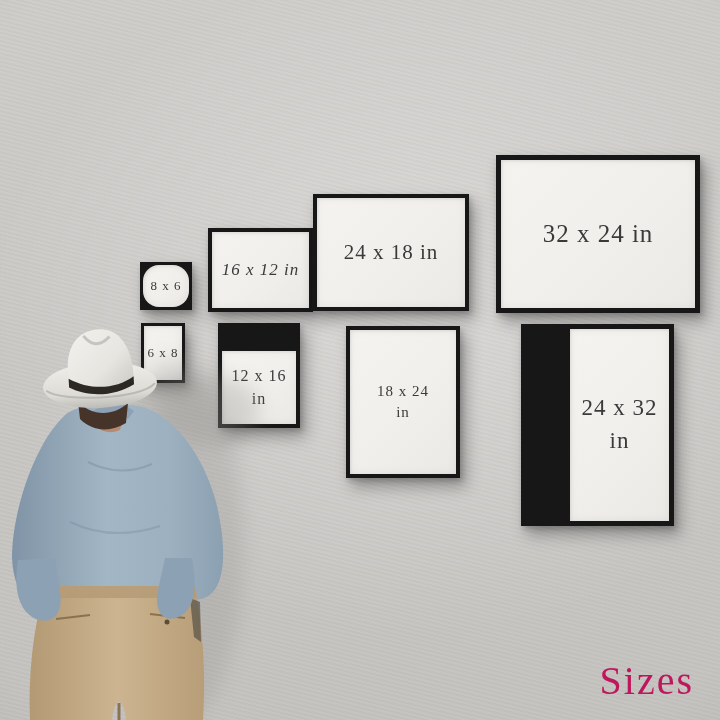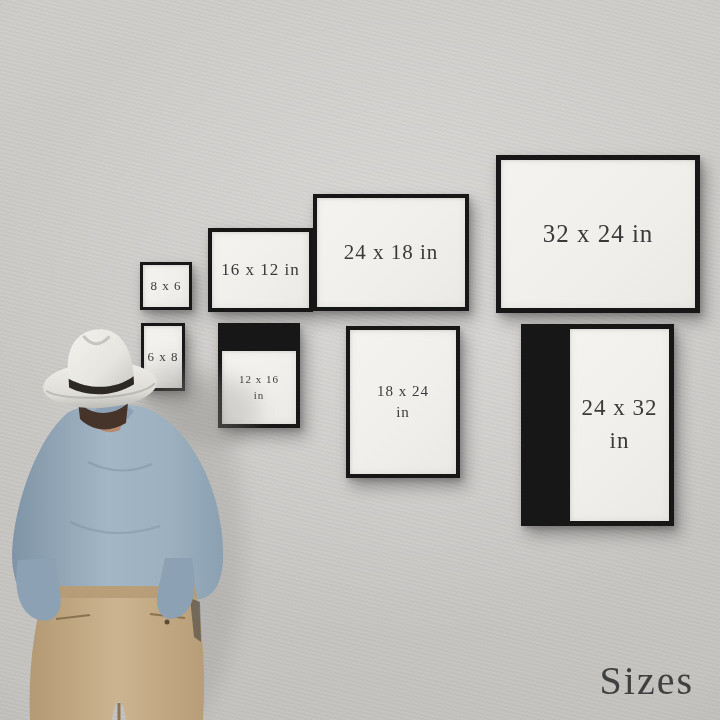--- a/index.html
+++ b/index.html
@@ -28,32 +28,32 @@
     position:absolute;inset:0;margin:auto;
     display:flex;flex-direction:column;align-items:center;justify-content:center;
     background:linear-gradient(135deg,#f4f3f0 0%,#f0efec 55%,#eae9e5 100%);
     box-shadow:inset 0 0 10px rgba(0,0,0,0.06), inset 1px 1px 3px rgba(0,0,0,0.08);
     color:#3a3a3a;
     text-align:center;
     letter-spacing:1px;
     line-height:1.42;
   }
   .l2:empty{display:none;}
-  .f0{left:140px;top:262px;width:52px;height:48px;}  .f0 .paper{inset:3px;font-size:13px;}
-  .f1{left:208px;top:228px;width:105px;height:84px;} .f1 .paper{inset:4px;font-size:17px;}
+  .f0{left:140px;top:262px;width:52px;height:48px;}  .f0 .paper{inset:3px;font-size:13px;border-radius:16px;}
+  .f1{left:208px;top:228px;width:105px;height:84px;} .f1 .paper{inset:4px;font-size:17px;font-style:italic;}
   .f2{left:313px;top:194px;width:156px;height:117px;}.f2 .paper{inset:4px;font-size:21px;}
   .f3{left:496px;top:155px;width:204px;height:158px;}.f3 .paper{inset:5px;font-size:25px;}
-  .f4{left:141px;top:323px;width:44px;height:68px;padding-left:19px;}  .f4 .paper{inset:3px;font-size:13px;}
-  .f5{left:218px;top:323px;width:82px;height:105px;} .f5 .paper{inset:4px;font-size:11px;margin-top:24px;}
+  .f4{left:141px;top:323px;width:44px;height:60px;padding-left:19px;}  .f4 .paper{inset:3px;font-size:13px;}
+  .f5{left:218px;top:323px;width:82px;height:105px;} .f5 .paper{inset:4px;font-size:16px;margin-top:24px;}
   .f6{left:346px;top:326px;width:114px;height:152px;}.f6 .paper{inset:4px;font-size:15px;}
   .f7{left:521px;top:324px;width:153px;height:202px;}.f7 .paper{inset:5px;font-size:23px;margin-left:44px;}
   
   .sizes{
     position:absolute;right:26px;bottom:16px;
-    font-size:40px;letter-spacing:2px;color:#404040;
+    font-size:40px;letter-spacing:2px;color:#be185d;
     font-family:"Liberation Serif","DejaVu Serif",serif;
   }
   
   .man{position:absolute;left:0;top:0;pointer-events:none;}
 </style>
 </head>
 <body>
 
 <div class="scene">
   <div class="wall"></div>

